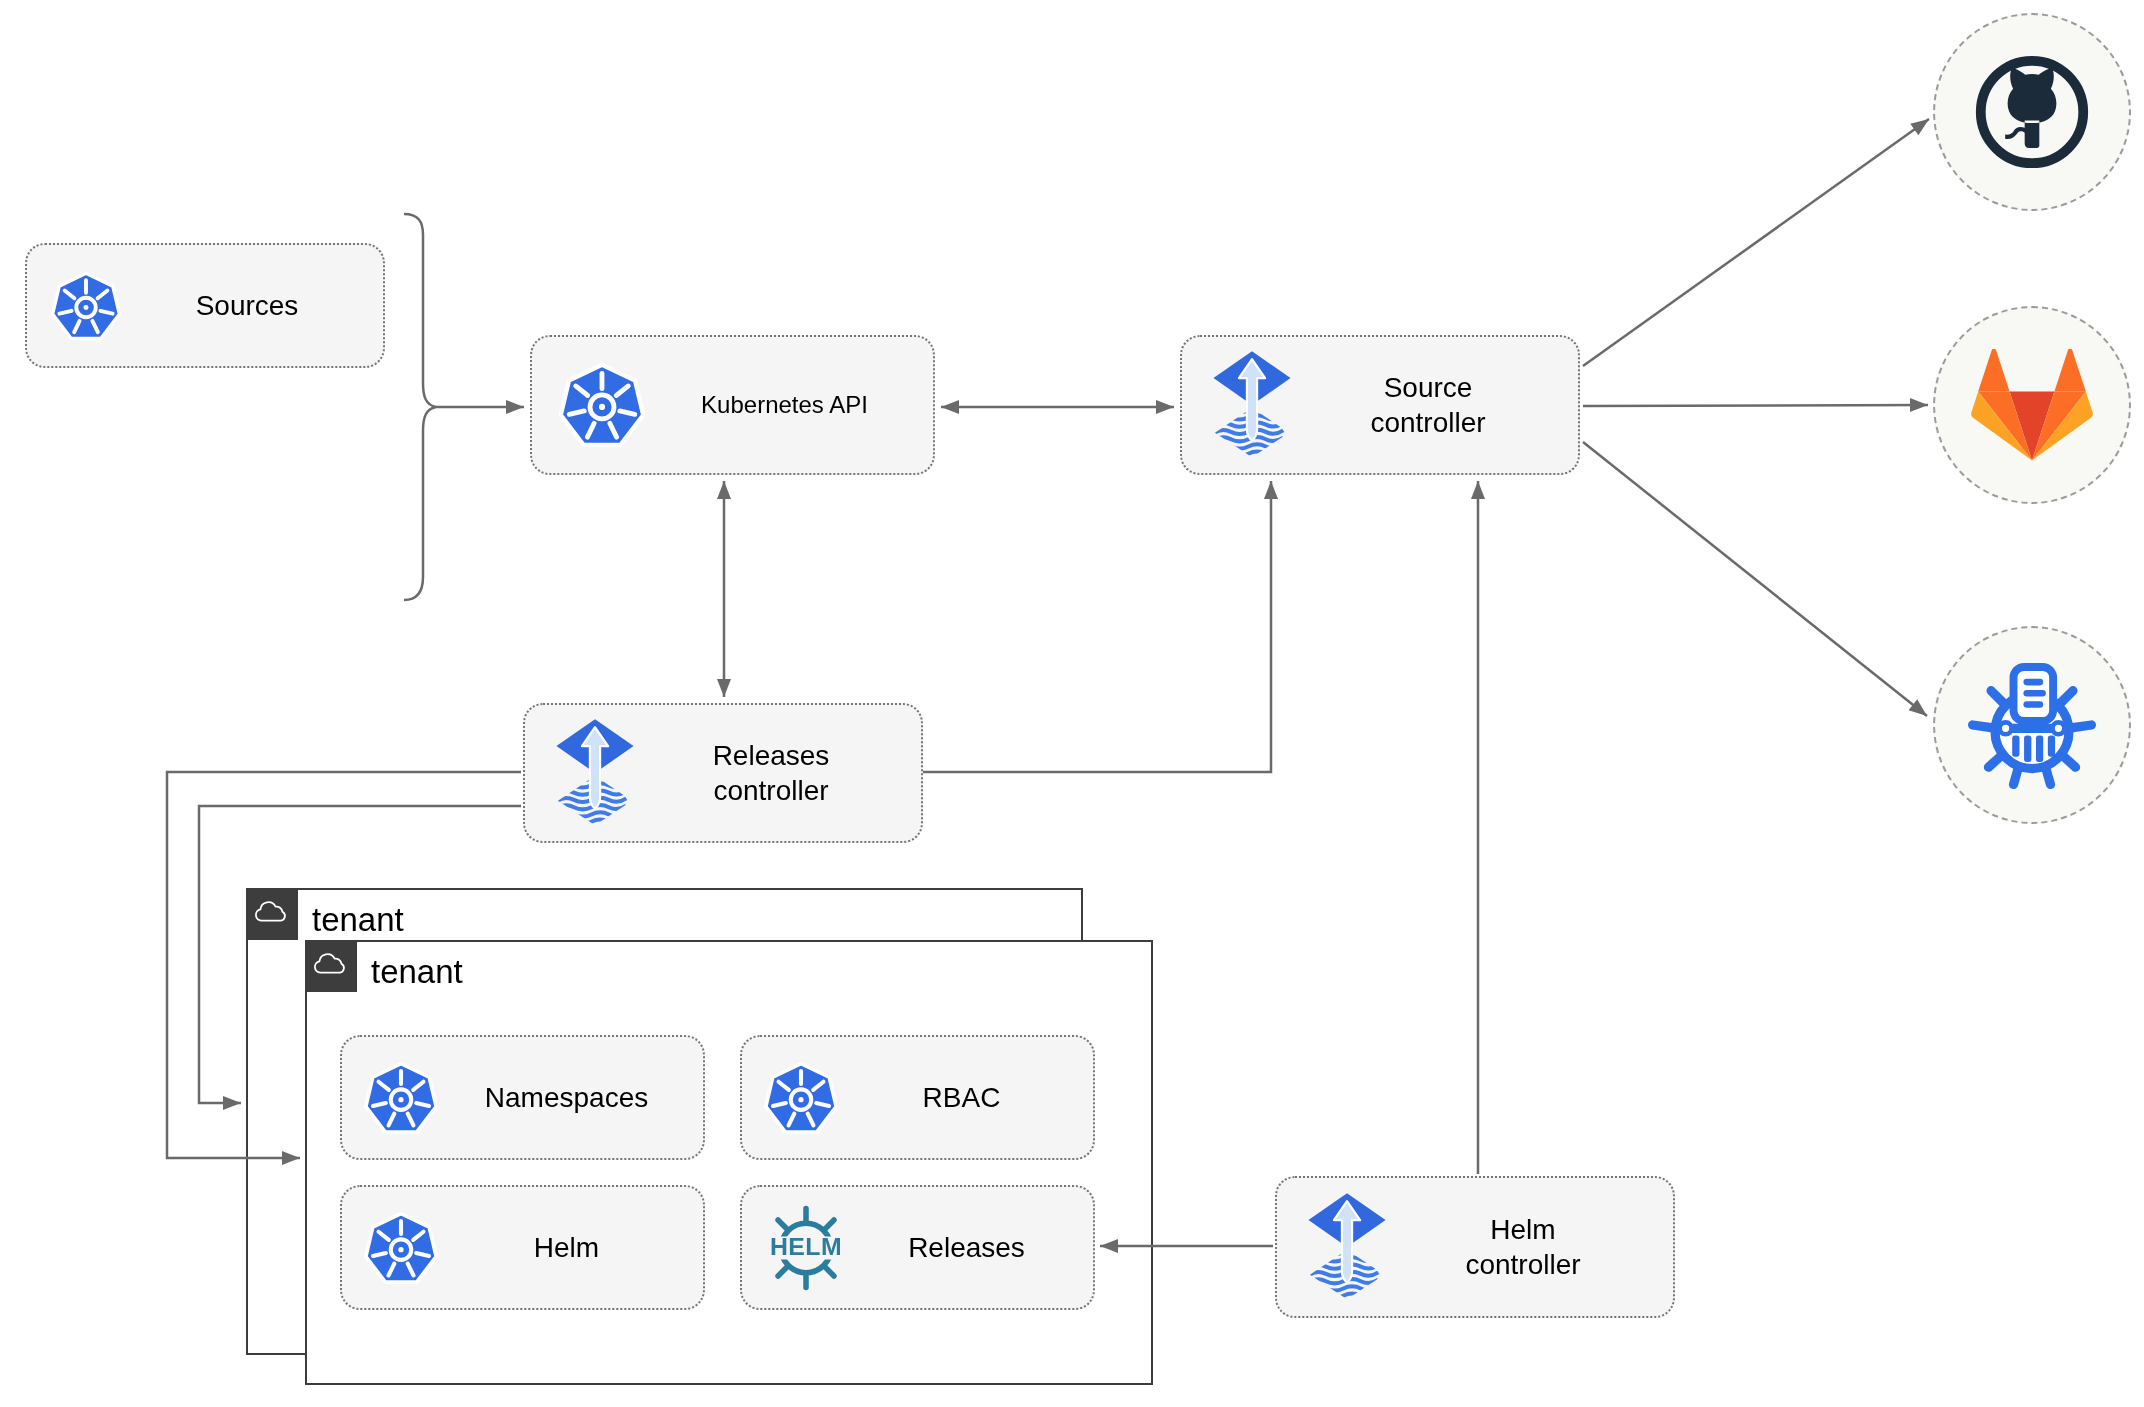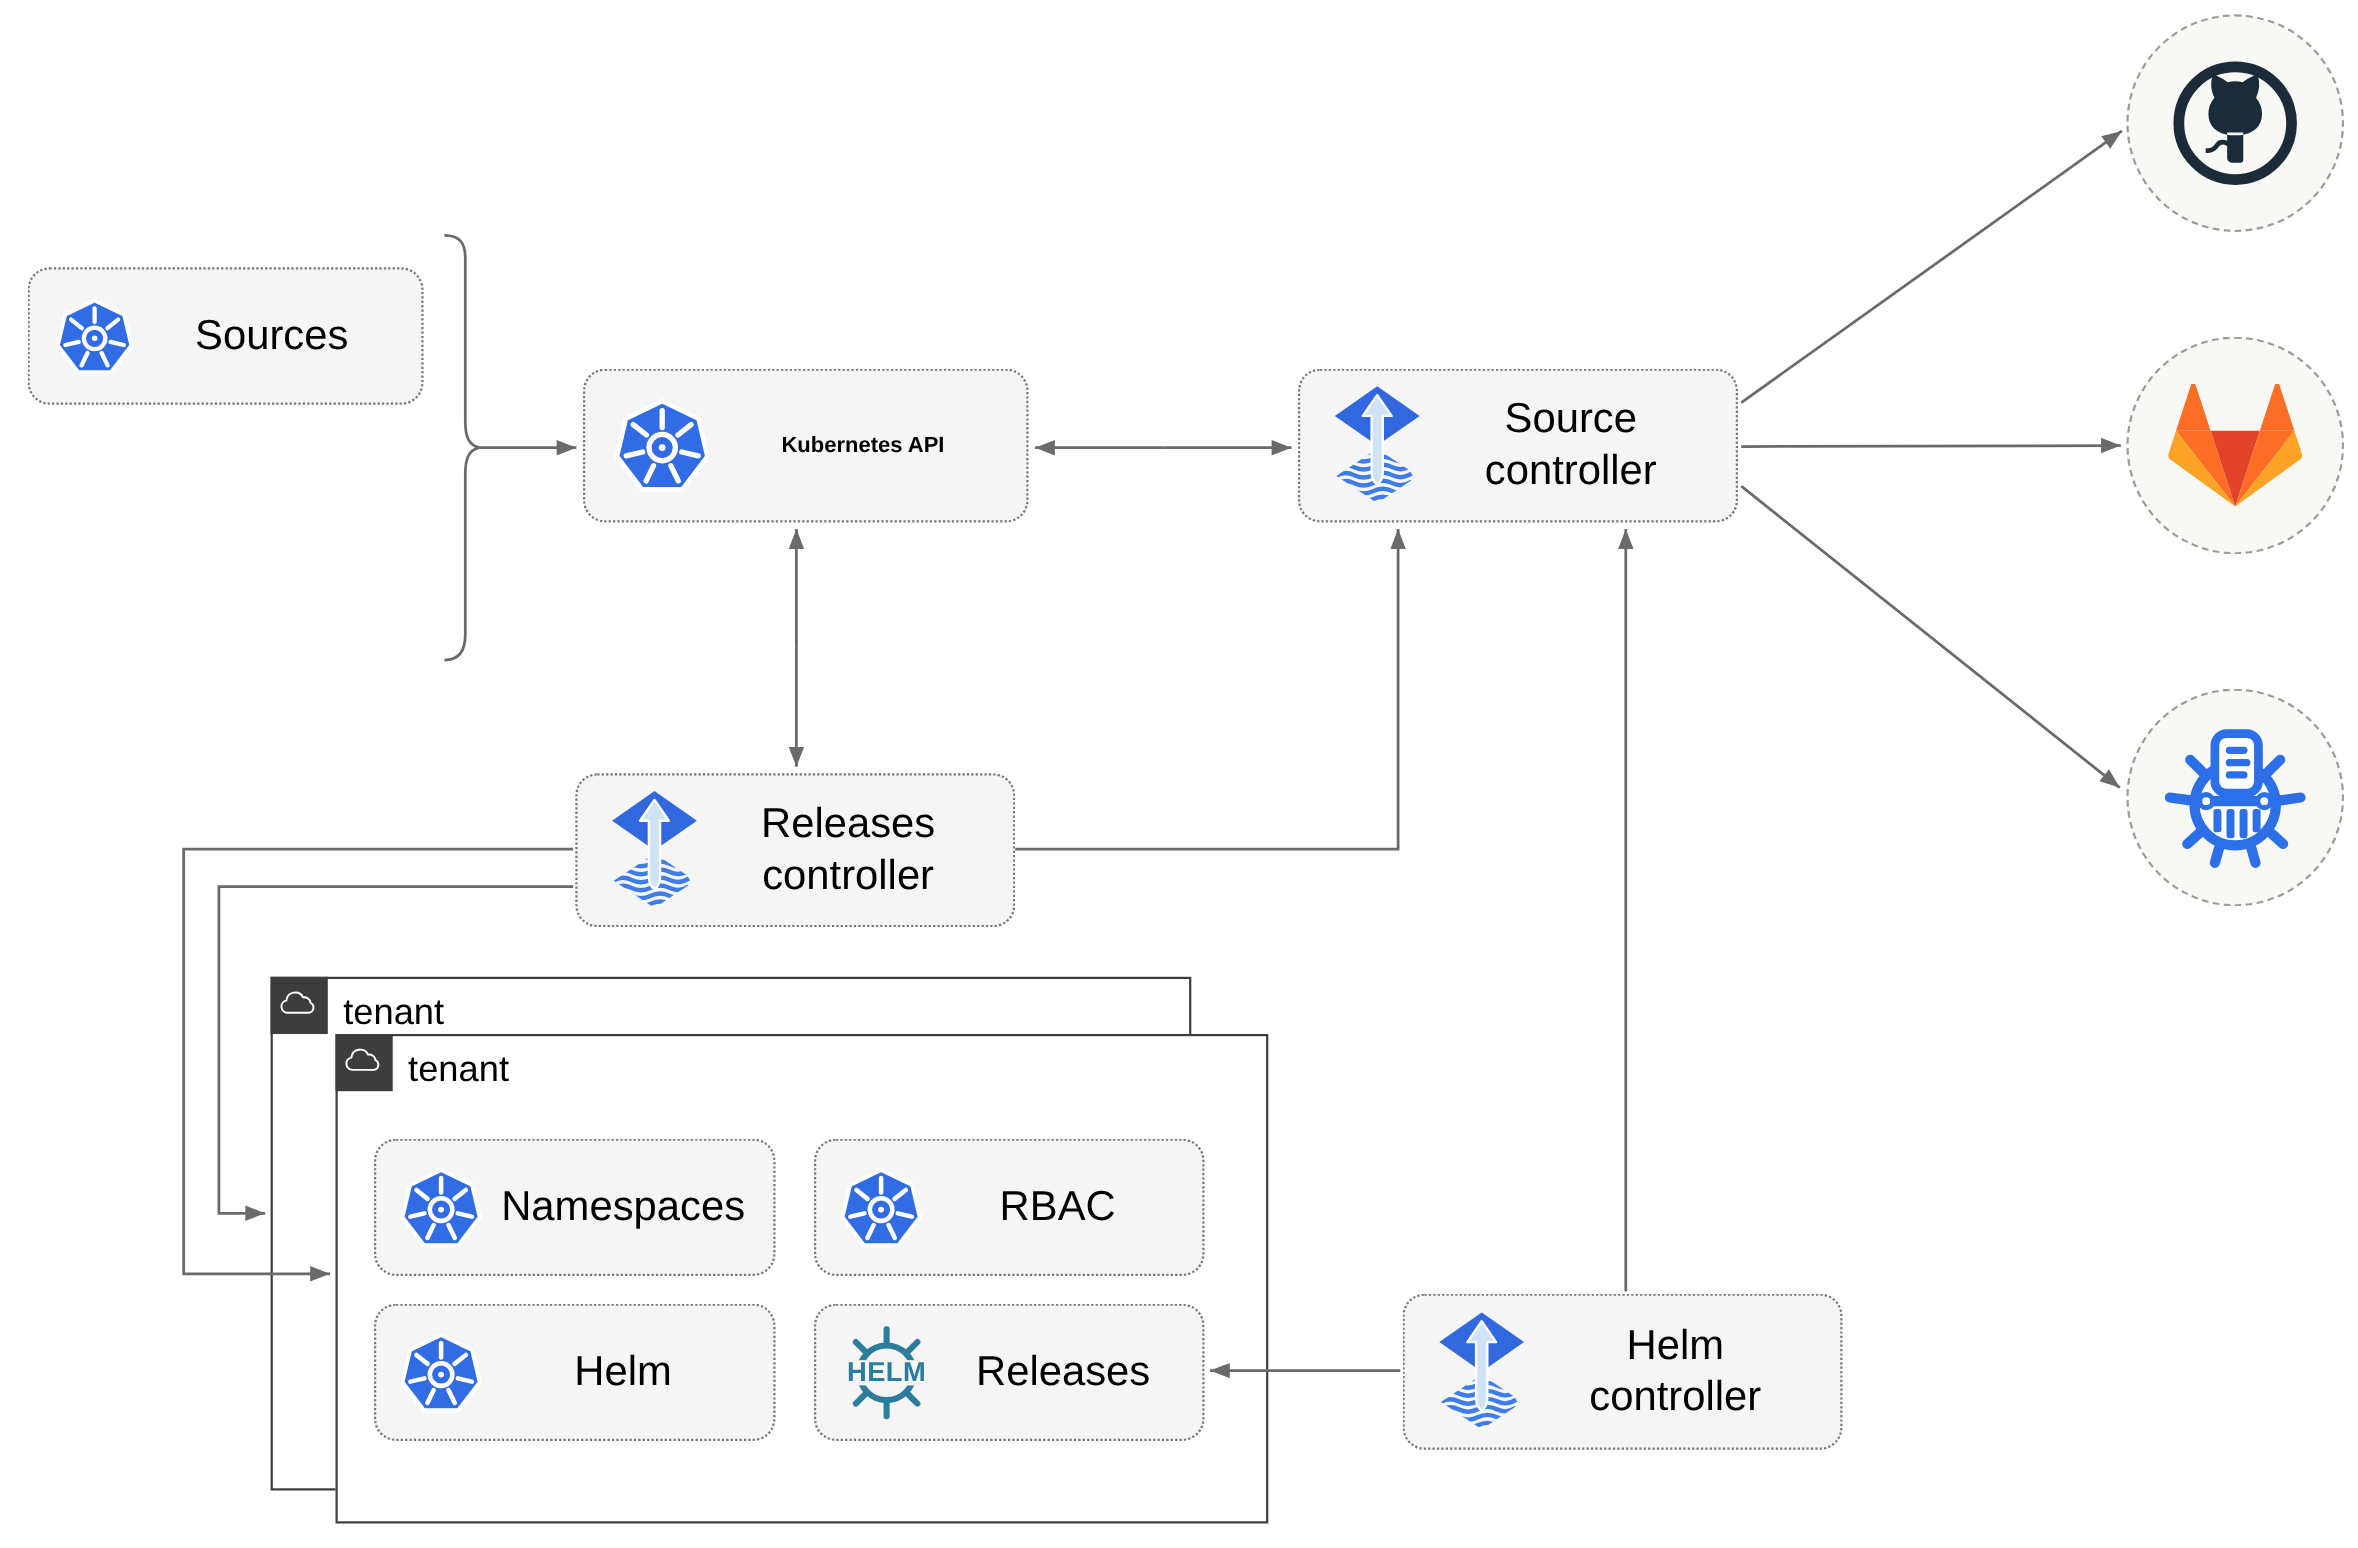--- a/index.html
+++ b/index.html
@@ -2,21 +2,21 @@
 <html><head>
 <meta charset="utf-8">
 <style>
   html,body{margin:0;padding:0;background:#ffffff;}
   #canvas{position:relative;width:2144px;height:1407px;background:#ffffff;
           font-family:"Liberation Sans","DejaVu Sans",sans-serif;color:#000;overflow:hidden;}
 
   .node{position:absolute;background:#f5f5f5;border:2px dotted #757575;border-radius:20px;
         display:flex;align-items:center;box-sizing:border-box;z-index:3;}
   .node .ic{flex:0 0 auto;display:block;}
-  .node .lbl{flex:1 1 auto;text-align:center;font-size:38px;line-height:1.25;color:#000;}
+  .node .lbl{flex:1 1 auto;text-align:center;font-size:28px;line-height:1.25;color:#000;}
 
   .tenant{position:absolute;background:#ffffff;border:2.5px solid #3d3d3d;box-sizing:border-box;}
   .tenant .badge{position:absolute;left:-2.5px;top:-2.5px;width:52px;height:52px;background:#3d3d3d;
                  display:flex;align-items:center;justify-content:center;}
   .tenant .tlabel{position:absolute;left:64px;top:11px;font-size:33px;color:#000;}
 
   .extcircle{position:absolute;width:198px;height:198px;border-radius:50%;
              background:#f8f8f4;border:2.5px dashed #9b9b9b;box-sizing:border-box;
              display:flex;align-items:center;justify-content:center;z-index:2;}
 
@@ -156,21 +156,21 @@
         <use href="#ic-k8s"></use>
       </svg>
     <div class="lbl">Sources</div>
   </div>
 
 
   <div class="node" style="left:530px;top:335px;width:405px;height:140px;padding:0 14px 0 22px;">
     <svg class="ic" width="96" height="96">
         <use href="#ic-k8s"></use>
       </svg>
-    <div class="lbl" style="font-size:20px;font-weight:bold;">Kubernetes API</div>
+    <div class="lbl" style="font-size:24px;">Kubernetes API</div>
   </div>
 
   <div class="node" style="left:1180px;top:335px;width:400px;height:140px;padding:0 14px 0 30px;align-items:center;">
     <svg class="ic" width="80" height="110">
         <use href="#ic-flux"></use>
       </svg>
     <div class="lbl">
       <div>Source</div>
       <div>controller</div>
     </div>

